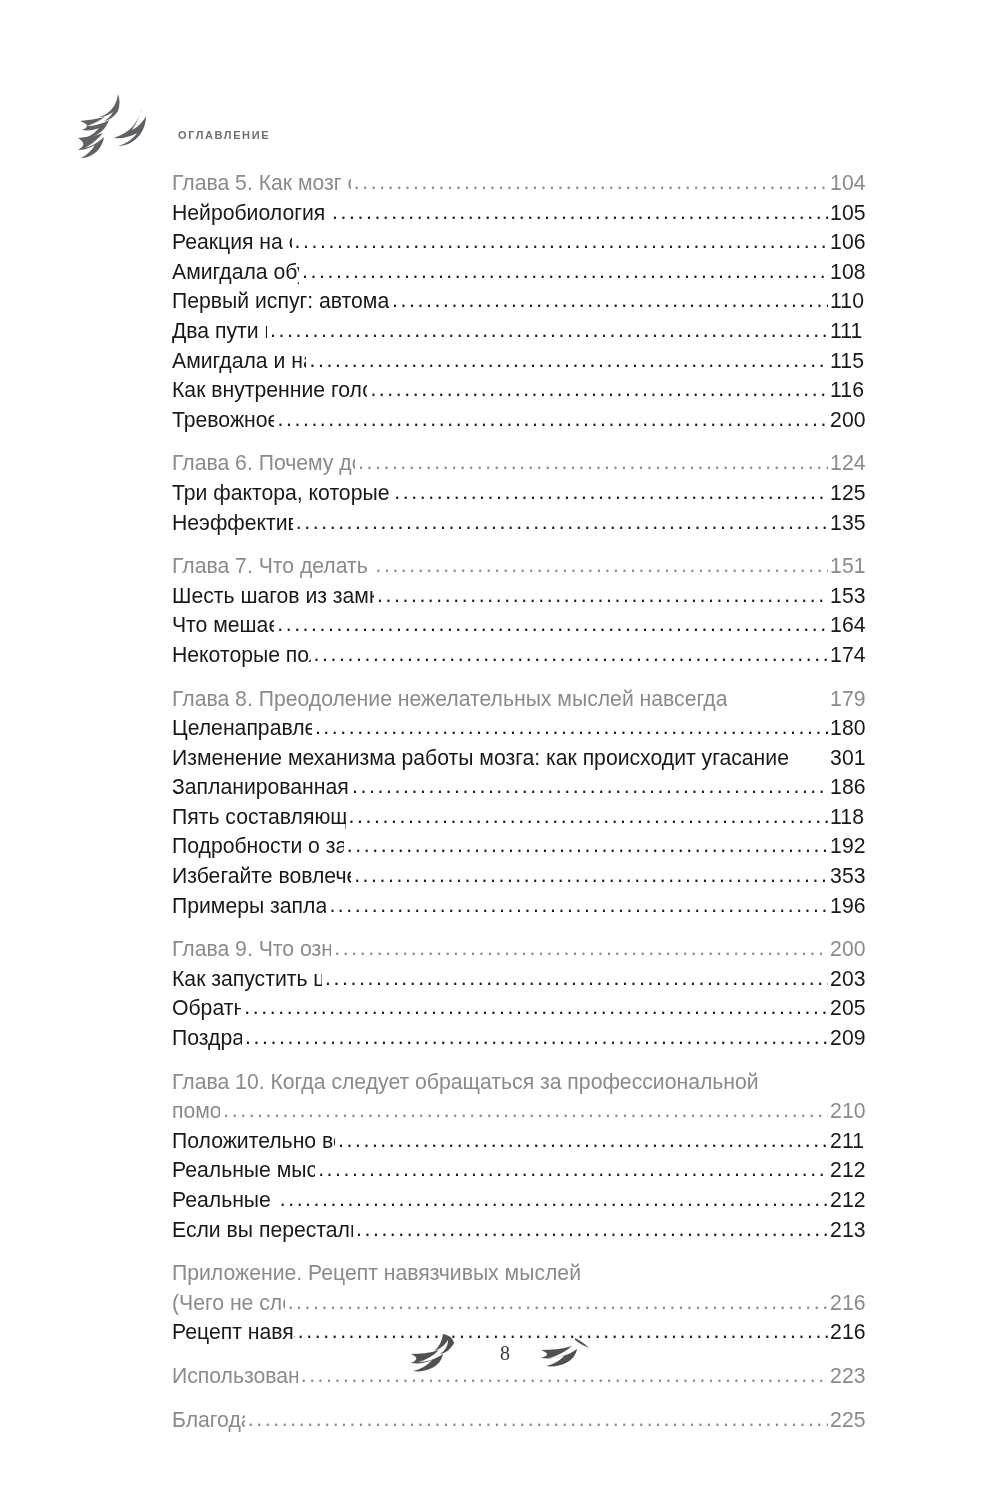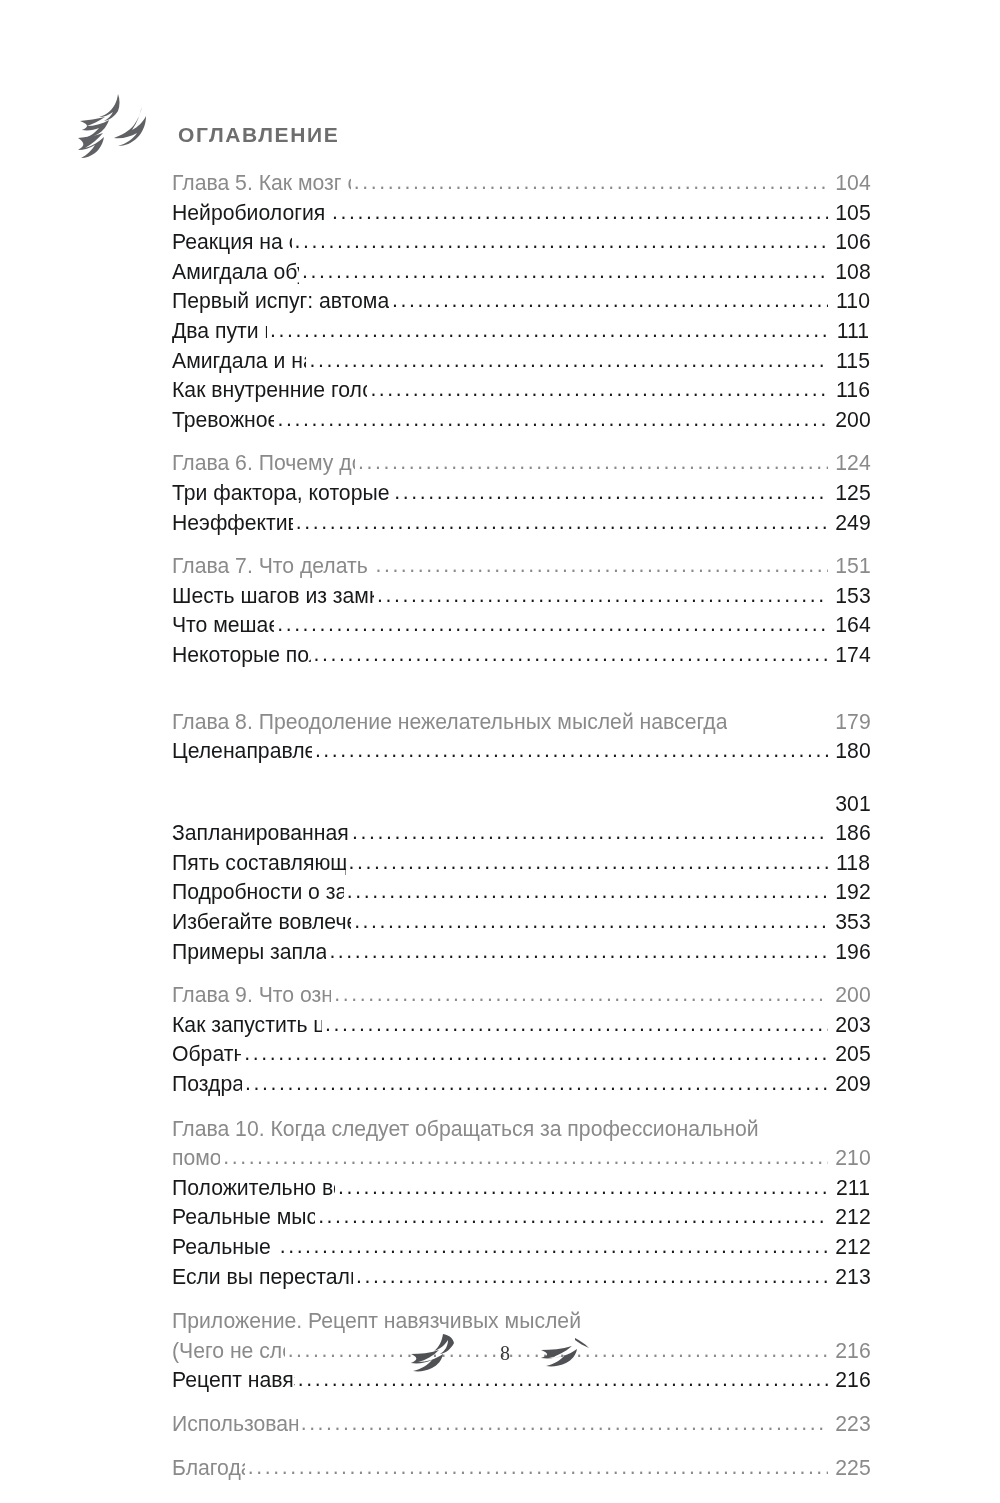--- a/index.html
+++ b/index.html
@@ -22,21 +22,21 @@
     position: absolute;
     left: 74px;
     top: 86px;
     display: flex;
     align-items: center;
     gap: 20px;
     height: 76px;
   }
   .header-birds { width: 84px; height: 72px; display: block; }
   .header-title {
-    font-size: 21px;
+    font-size: 11px;
     font-weight: bold;
     letter-spacing: 1.6px;
     color: #6e6e6e;
     white-space: nowrap;
     padding-top: 22px;
     text-align: right;
   }
 
   
   .toc {
@@ -66,38 +66,38 @@
     overflow: hidden;
     white-space: nowrap;
     margin: 0 2px 0 3px;
     letter-spacing: 2.6px;
     font-size: 21.2px;
     position: relative;
     top: -1px;
   }
   .entry-page {
     flex: 0 0 auto;
-    text-align: center;
+    text-align: left;
     min-width: 46px;
     letter-spacing: 0.1px;
   }
 
   
   .toc-entry.chapter { color: #8a8a8a; }
   .toc-entry.chapter .entry-leader { color: #8a8a8a; }
   
   .toc-entry.sub { color: #17181a; }
   .toc-entry.sub .entry-leader { color: #17181a; }
 
   
   .toc-entry.cont { margin-top: 0; }
 
   
   .toc-entry.no-leader .entry-leader { letter-spacing: 0; }
-  .toc-entry.no-leader .entry-page { margin-left: 6px; margin-top: 23px; }
+  .toc-entry.no-leader .entry-page { margin-left: 6px; }
 
   
   .footer {
     position: absolute;
     left: 0;
     right: 0;
     top: 1330px;
     display: flex;
     align-items: center;
     justify-content: center;
@@ -188,21 +188,21 @@
         <span class="entry-page">124</span>
       </div>
       <div class="toc-entry sub">
         <span class="entry-title">Три фактора, которые не дают добиться нужного результата</span>
         <span class="entry-leader" aria-hidden="true">...........................................................................................................................................</span>
         <span class="entry-page">125</span>
       </div>
       <div class="toc-entry sub">
         <span class="entry-title">Неэффективные стратегии</span>
         <span class="entry-leader" aria-hidden="true">...........................................................................................................................................</span>
-        <span class="entry-page">249</span>
+        <span class="entry-page">135</span>
       </div>
       <div class="toc-entry chapter gap-before">
         <span class="entry-title">Глава 7. Что делать с мыслями, когда они возникают</span>
         <span class="entry-leader" aria-hidden="true">...........................................................................................................................................</span>
         <span class="entry-page">151</span>
       </div>
       <div class="toc-entry sub">
         <span class="entry-title">Шесть шагов из замкнутого круга навязчивых мыслей</span>
         <span class="entry-leader" aria-hidden="true">...........................................................................................................................................</span>
         <span class="entry-page">153</span>
@@ -221,20 +221,21 @@
         <span class="entry-title">Глава 8. Преодоление нежелательных мыслей навсегда</span>
         <span class="entry-leader" aria-hidden="true"></span>
         <span class="entry-page">179</span>
       </div>
       <div class="toc-entry sub">
         <span class="entry-title">Целенаправленный дискомфорт</span>
         <span class="entry-leader" aria-hidden="true">...........................................................................................................................................</span>
         <span class="entry-page">180</span>
       </div>
       <div class="toc-entry sub no-leader">
+        <span class="entry-title">Изменение механизма работы мозга: как происходит угасание</span>
         <span class="entry-leader" aria-hidden="true"></span>
         <span class="entry-page">301</span>
       </div>
       <div class="toc-entry sub">
         <span class="entry-title">Запланированная и эпизодическая практики</span>
         <span class="entry-leader" aria-hidden="true">...........................................................................................................................................</span>
         <span class="entry-page">186</span>
       </div>
       <div class="toc-entry sub">
         <span class="entry-title">Пять составляющих оптимальной практики</span>

